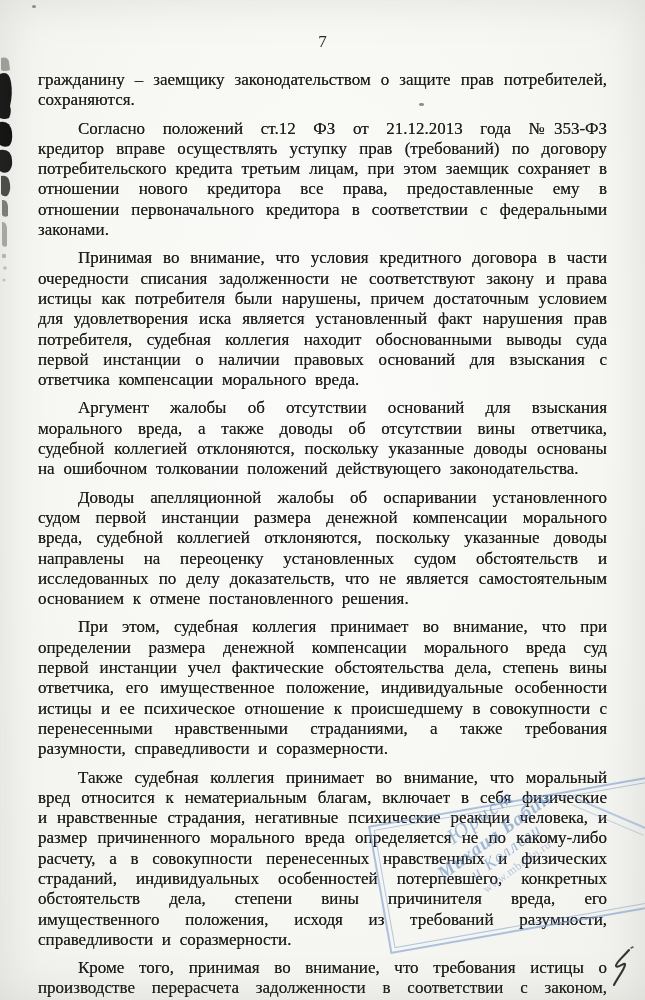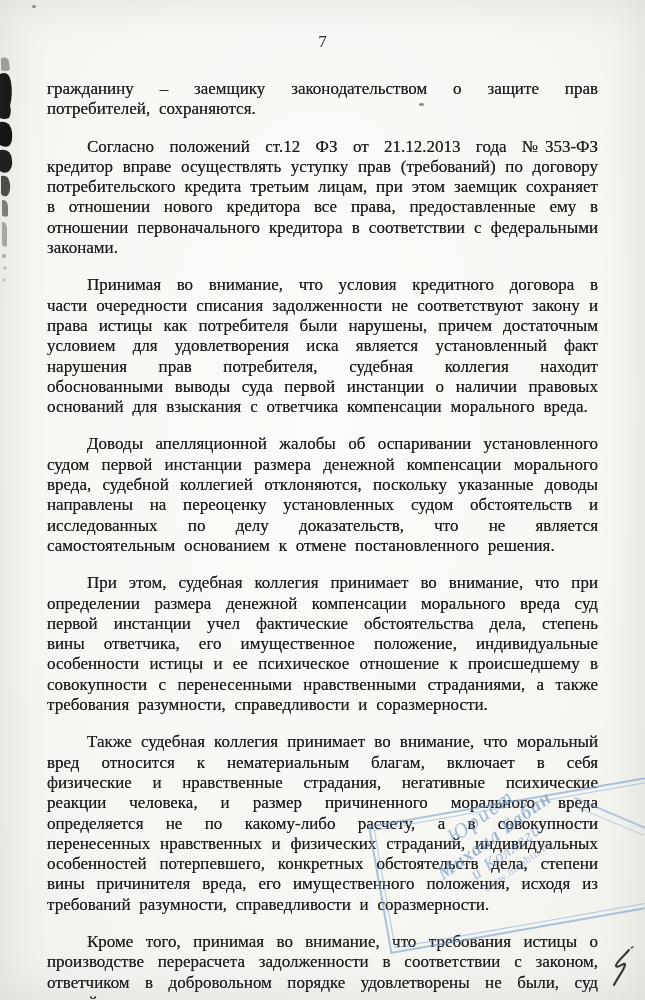--- a/index.html
+++ b/index.html
@@ -20,21 +20,21 @@
   .page-number{
     position:absolute; top:32px; left:0; width:100%;
     text-align:center; font-size:17px; color:#2a2a2a;
   }
   .body-text{
     position:absolute; top:62px; left:30px; width:585px;
     font-size:17px; line-height:20.3px;
     text-align:justify; word-spacing:4.5px;
     text-shadow:0 0 .45px rgba(20,20,20,.75); 
   }
-  .body-text p{ margin:17px; text-indent:40px; }
+  .body-text p{ margin:8px; text-indent:40px; }
   .body-text p.continuation{ text-indent:0; }
 
   
   .stamp{
     position:absolute; left:368px; top:826px; width:310px; height:126px;
     transform:rotate(-10deg); transform-origin:0 0;
     border:2px solid rgba(125,160,205,.62);
     pointer-events:none;
   }
   .stamp::after{
@@ -74,20 +74,21 @@
 <body>
 
 <div class="page">
 
   <div class="page-number">7</div>
 
   <div class="body-text">
     <p class="continuation">гражданину – заемщику законодательством о защите прав потребителей, сохраняются.</p>
     <p>Согласно положений ст.12 ФЗ от 21.12.2013 года №353-ФЗ кредитор вправе осуществлять уступку прав (требований) по договору потребительского кредита третьим лицам, при этом заемщик сохраняет в отношении нового кредитора все права, предоставленные ему в отношении первоначального кредитора в соответствии с федеральными законами.</p>
     <p>Принимая во внимание, что условия кредитного договора в части очередности списания задолженности не соответствуют закону и права истицы как потребителя были нарушены, причем достаточным условием для удовлетворения иска является установленный факт нарушения прав потребителя, судебная коллегия находит обоснованными выводы суда первой инстанции о наличии правовых оснований для взыскания с ответчика компенсации морального вреда.</p>
+    <p>Аргумент жалобы об отсутствии оснований для взыскания морального вреда, а также доводы об отсутствии вины ответчика, судебной коллегией отклоняются, поскольку указанные доводы основаны на ошибочном толковании положений действующего законодательства.</p>
     <p>Доводы апелляционной жалобы об оспаривании установленного судом первой инстанции размера денежной компенсации морального вреда, судебной коллегией отклоняются, поскольку указанные доводы направлены на переоценку установленных судом обстоятельств и исследованных по делу доказательств, что не является самостоятельным основанием к отмене постановленного решения.</p>
     <p>При этом, судебная коллегия принимает во внимание, что при определении размера денежной компенсации морального вреда суд первой инстанции учел фактические обстоятельства дела, степень вины ответчика, его имущественное положение, индивидуальные особенности истицы и ее психическое отношение к происшедшему в совокупности с перенесенными нравственными страданиями, а также требования разумности, справедливости и соразмерности.</p>
     <p>Также судебная коллегия принимает во внимание, что моральный вред относится к нематериальным благам, включает в себя физические и нравственные страдания, негативные психические реакции человека, и размер причиненного морального вреда определяется не по какому-либо расчету, а в совокупности перенесенных нравственных и физических страданий, индивидуальных особенностей потерпевшего, конкретных обстоятельств дела, степени вины причинителя вреда, его имущественного положения, исходя из требований разумности, справедливости и соразмерности.</p>
     <p>Кроме того, принимая во внимание, что требования истицы о производстве перерасчета задолженности в соответствии с законом, ответчиком в добровольном порядке удовлетворены не были, суд первой инстанции пришел к правомерному выводу о взыскании с ответчика штрафа в соответствии с требованиями ст.13 Закона РФ «О защите прав потребителей».</p>
   </div>
 
   <div class="edge-artifacts">
     <svg width="22" height="240" viewBox="0 0 22 240" xmlns="http://www.w3.org/2000/svg">
       <path d="M1 8 Q8 6 9 12 L10 20 Q4 22 1 20 Z" fill="#7d7d78" opacity=".7"></path>
       <path d="M0 24 Q9 20 11 32 Q13 44 10 56 Q12 62 9 68 Q4 70 0 68 Z" fill="#141414"></path>

